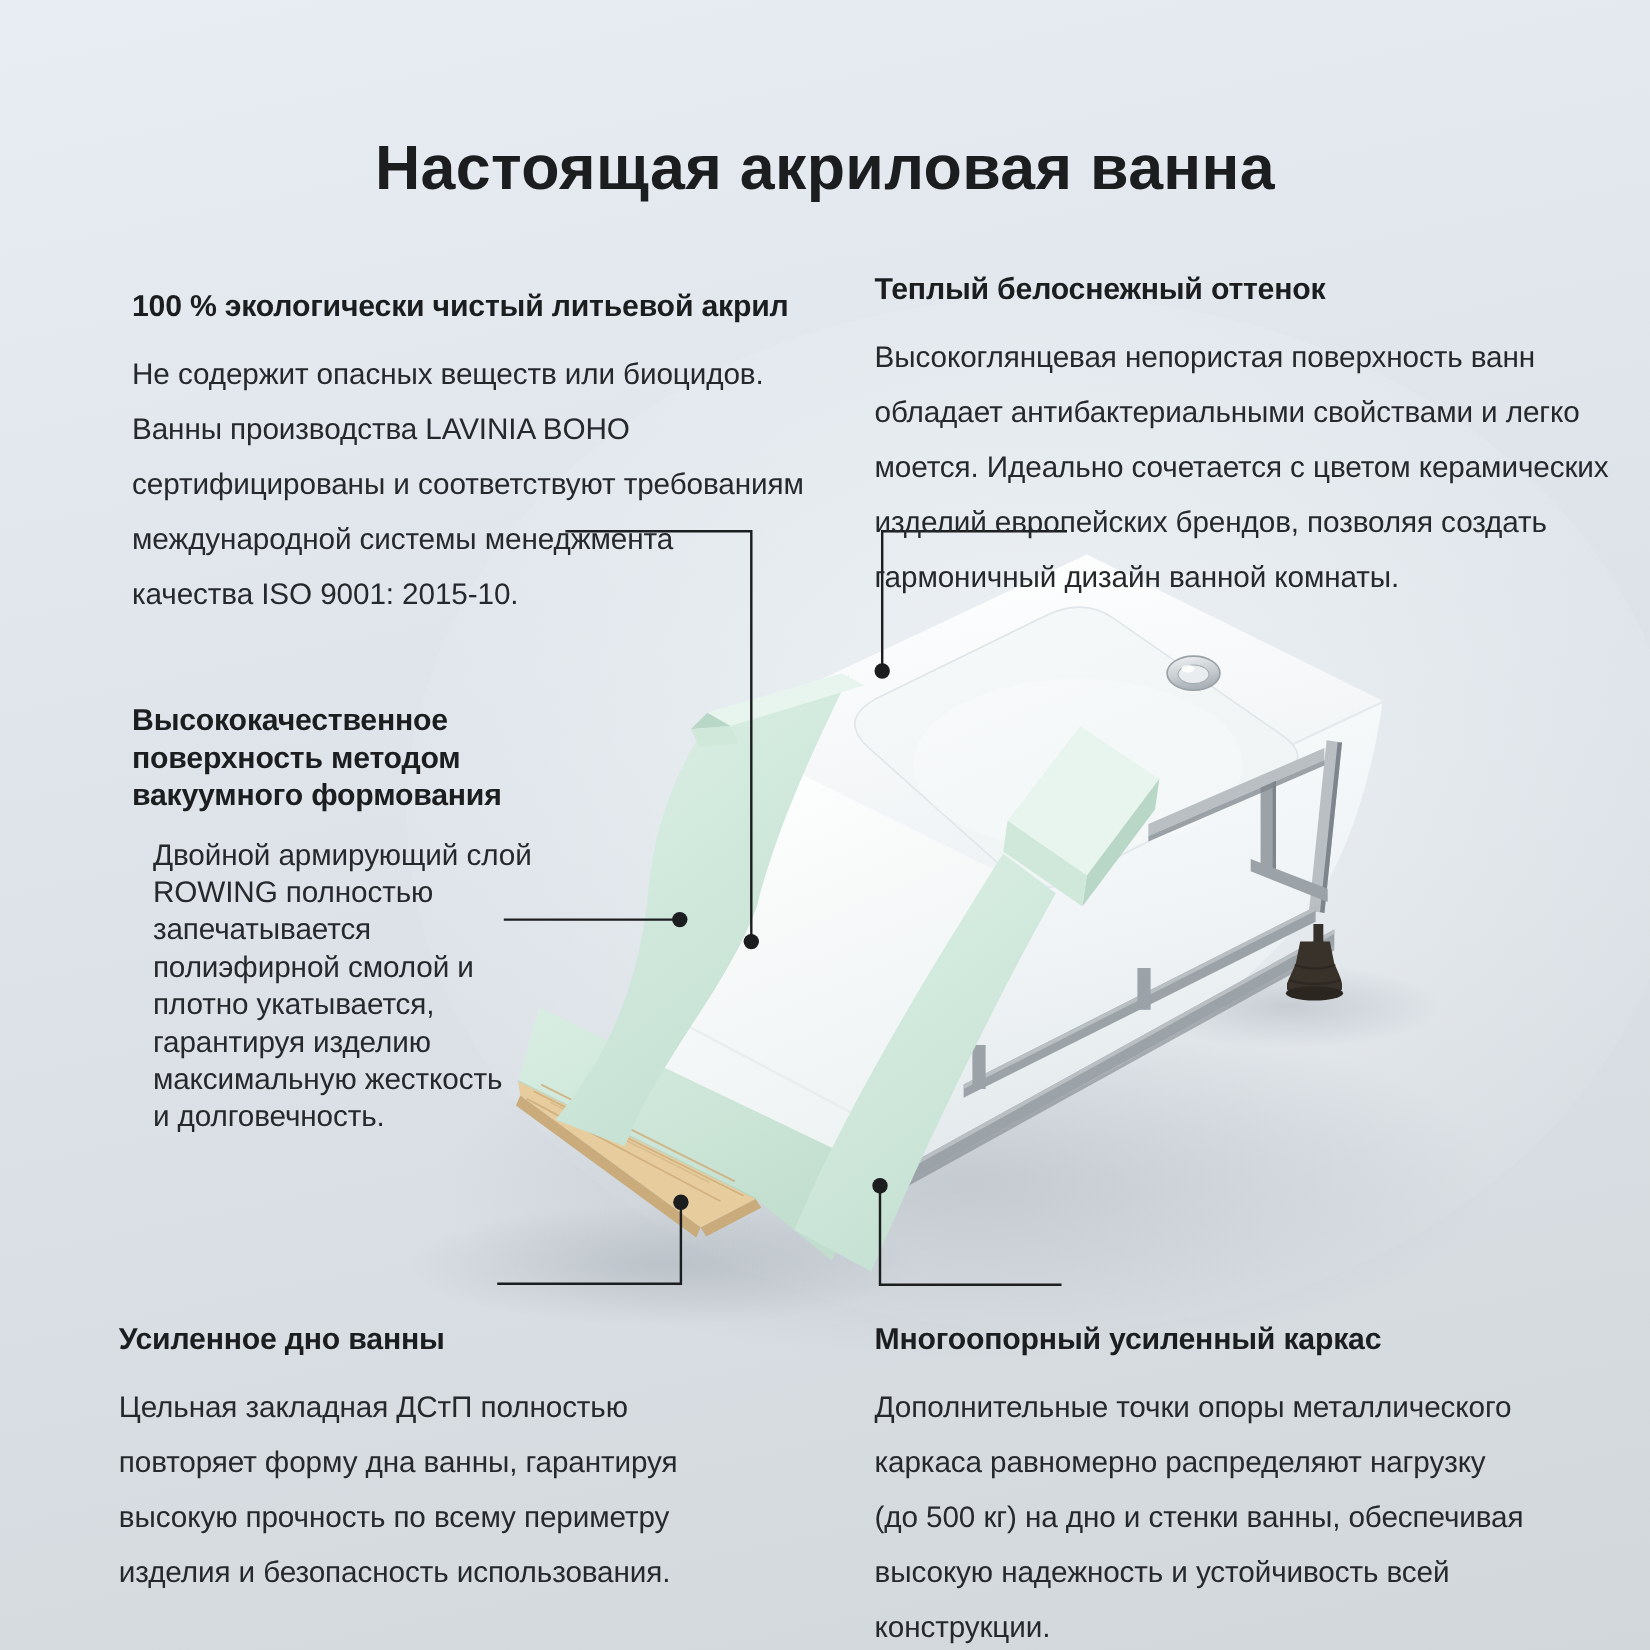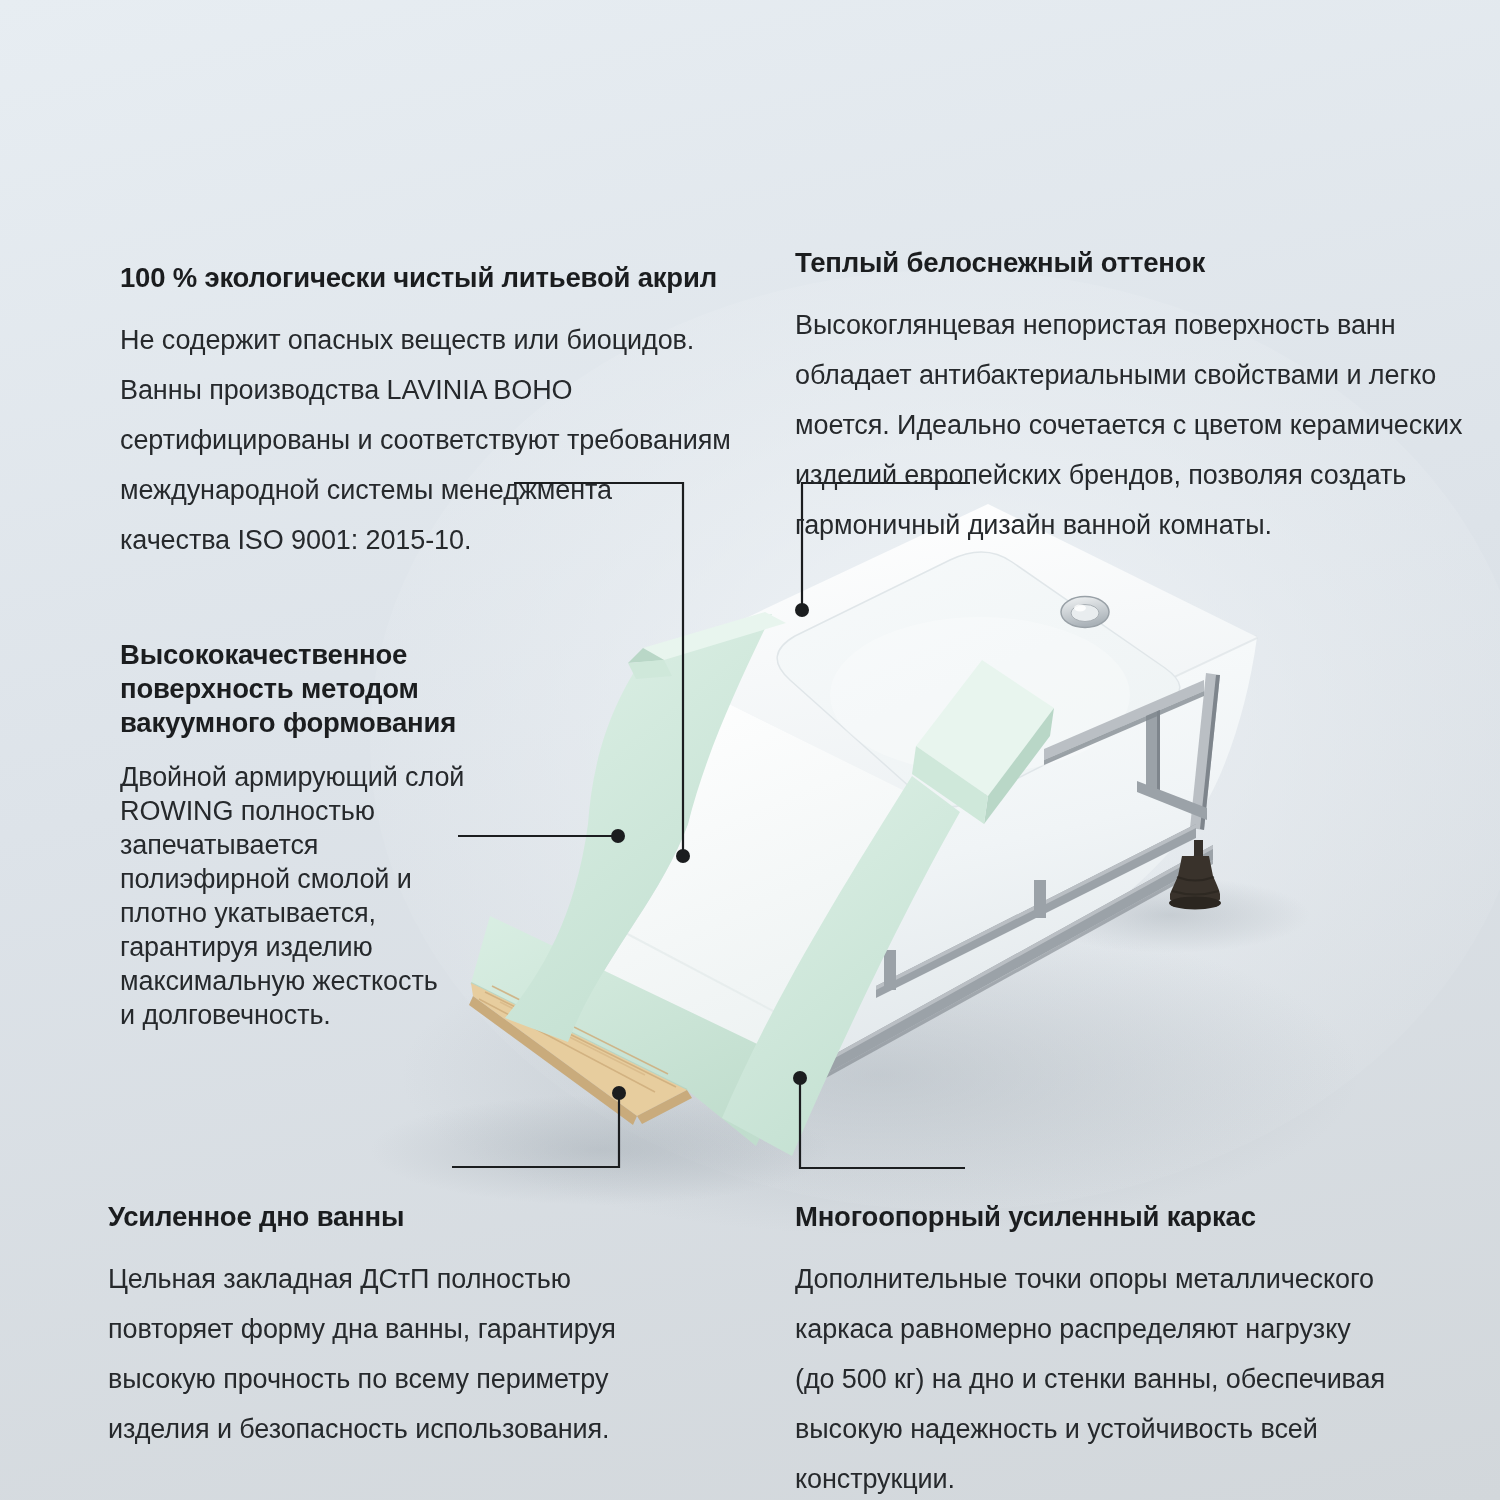--- a/index.html
+++ b/index.html
@@ -18,21 +18,21 @@
     margin:0 0 20px 0;font-size:27.5px;line-height:34px;font-weight:700;
     color:var(--ink,#1b1d1f);white-space:pre-line;letter-spacing:-.2px;
   }
   .feature p{
     margin:0;font-size:27px;line-height:50px;font-weight:400;
     color:var(--body,#26292c);white-space:pre-line;letter-spacing:-.1px;
   }
   .f-acrylic{left:120px;top:246px;margin-top:15px;}
   .f-white{left:795px;top:246px;}
   .f-reinf{left:120px;top:638px;}
-  .f-reinf p{line-height:34px;}
+  .f-reinf p{line-height:34px;margin-left:19px;}
   .f-bottom{left:108px;top:1200px;}
   .f-frame{left:795px;top:1200px;}
 
   
   .mint      {fill:var(--mint,#cfe8da);}
   .mint-cap  {fill:var(--mint-cap,#e8f5ee);}
   .mint-deep {fill:var(--mint-deep,#b9d7c7);}
   .wood      {fill:var(--wood,#e7cd9e);}
   .wood-edge {fill:var(--wood-edge,#c9ab7c);}
   .metal     {fill:var(--metal,#9ba2a8);}
@@ -209,20 +209,21 @@
       <circle class="callout-dot" cx="618" cy="836" r="7"></circle>
 
       <polyline class="callout" points="452,1167 619,1167 619,1093"></polyline>
       <circle class="callout-dot" cx="619" cy="1093" r="7"></circle>
 
       <polyline class="callout" points="965,1168 800,1168 800,1078"></polyline>
       <circle class="callout-dot" cx="800" cy="1078" r="7"></circle>
     </g>
   </svg>
 
+  <h1 class="page-title">Настоящая акриловая ванна</h1>
 
   <section class="feature f-acrylic">
     <h3>100 % экологически чистый литьевой акрил</h3>
     <p>Не содержит опасных веществ или биоцидов.
 Ванны производства LAVINIA BOHO
 сертифицированы и соответствуют требованиям
 международной системы менеджмента
 качества ISO 9001: 2015-10.</p>
   </section>
 

